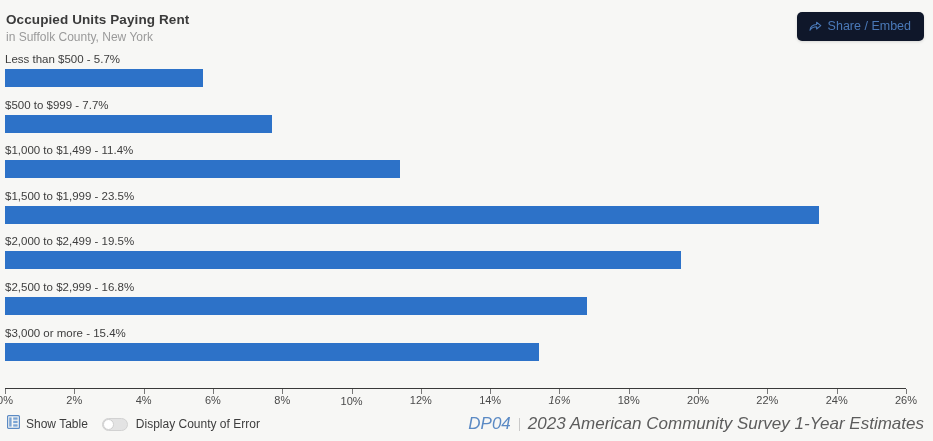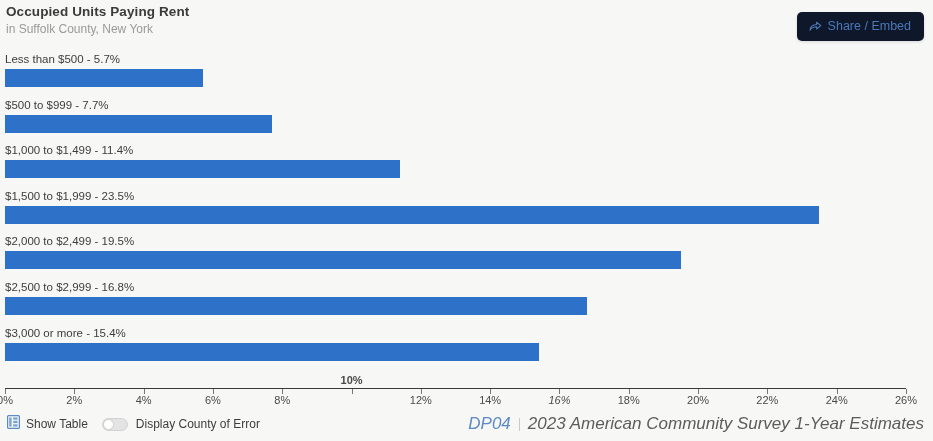--- a/index.html
+++ b/index.html
@@ -19,21 +19,21 @@
     position: relative;
     width: 933px;
     height: 441px;
     box-sizing: border-box;
   }
 
   
   .header {
     position: absolute;
     left: 6px;
-    top: 4px;
+    top: 12px;
     width: 600px;
   }
   .chart-title {
     font-size: 13.5px;
     font-weight: bold;
     color: #3b3b3b;
     letter-spacing: 0.1px;
     line-height: 16px;
     margin: 0;
   }
@@ -277,21 +277,21 @@
       <div class="tick-label" style="position: absolute; left: 5px; top: 394px;">0%</div>
       <div class="tick" style="position: absolute; left: 74.3077px; top: 389px;"></div>
       <div class="tick-label" style="position: absolute; left: 74.3077px; top: 394px;">2%</div>
       <div class="tick" style="position: absolute; left: 143.615px; top: 389px;"></div>
       <div class="tick-label" style="position: absolute; left: 143.615px; top: 394px;">4%</div>
       <div class="tick" style="position: absolute; left: 212.923px; top: 389px;"></div>
       <div class="tick-label" style="position: absolute; left: 212.923px; top: 394px;">6%</div>
       <div class="tick" style="position: absolute; left: 282.231px; top: 389px;"></div>
       <div class="tick-label" style="position: absolute; left: 282.231px; top: 394px;">8%</div>
       <div class="tick" style="position: absolute; left: 351.538px; top: 389px;"></div>
-      <div class="tick-label" style="position: absolute; left: 351.538px; top: 374px; font-weight: bold;">10%</div>
+      <div class="tick-label" style="position: absolute; left: 351.538px; top: 395px;">10%</div>
       <div class="tick" style="position: absolute; left: 420.846px; top: 389px;"></div>
       <div class="tick-label" style="position: absolute; left: 420.846px; top: 394px;">12%</div>
       <div class="tick" style="position: absolute; left: 490.154px; top: 389px;"></div>
       <div class="tick-label" style="position: absolute; left: 490.154px; top: 394px;">14%</div>
       <div class="tick" style="position: absolute; left: 559.462px; top: 389px;"></div>
       <div class="tick-label" style="position: absolute; left: 559.462px; top: 394px; font-style: italic;">16%</div>
       <div class="tick" style="position: absolute; left: 628.769px; top: 389px;"></div>
       <div class="tick-label" style="position: absolute; left: 628.769px; top: 394px;">18%</div>
       <div class="tick" style="position: absolute; left: 698.077px; top: 389px;"></div>
       <div class="tick-label" style="position: absolute; left: 698.077px; top: 394px;">20%</div>

